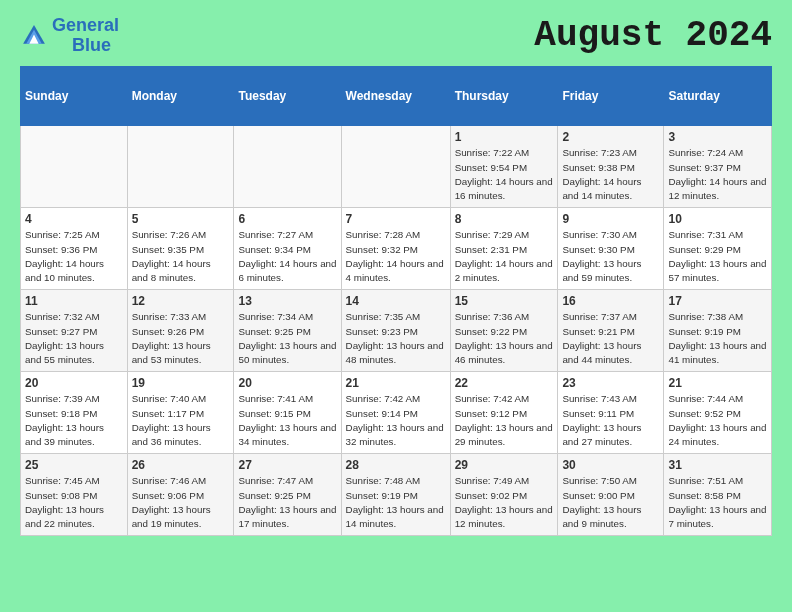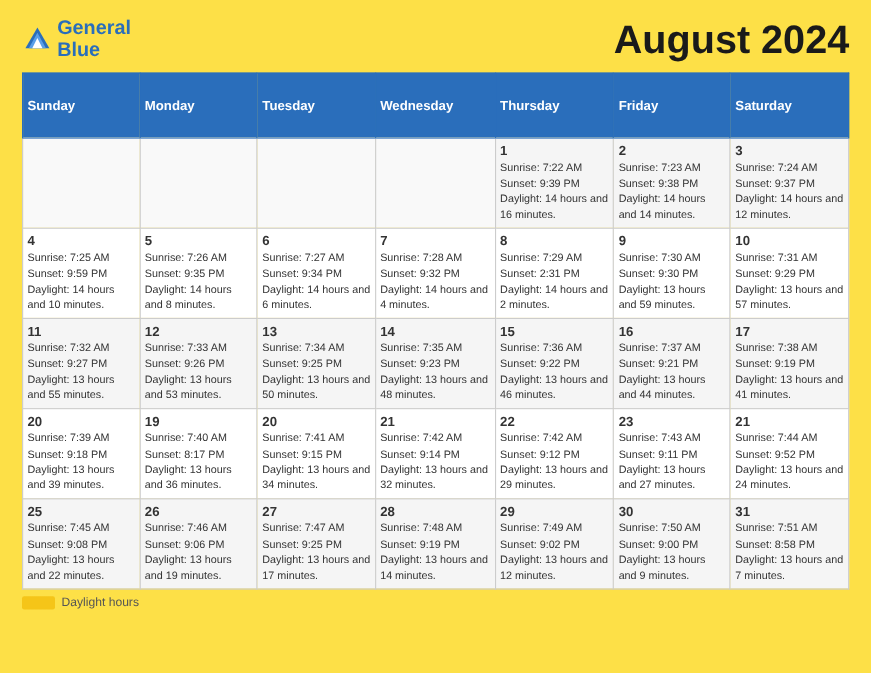--- a/index.html
+++ b/index.html
@@ -6,21 +6,21 @@
     body {
       font-family: Arial, sans-serif;
       background: #fff;
       width: 792px;
       height: 612px;
       overflow: hidden;
     }
     .page {
       width: 792px;
       height: 612px;
-      background: #fde047;
+      background: #86efac;
       padding: 16px 20px 10px 20px;
     }
     .header {
       display: flex;
       justify-content: space-between;
       align-items: flex-start;
       margin-bottom: 10px;
     }
     .logo {
       display: flex;
@@ -41,20 +41,21 @@
       height: 28px;
     }
     .title-area {
       text-align: right;
     }
     .month-title {
       font-size: 36px;
       font-weight: bold;
       color: #1a1a1a;
       line-height: 1.1;
+      font-family: Liberation Mono, monospace;
     }
     .location {
       font-size: 14px;
       color: #444;
     }
     .calendar {
       width: 100%;
       border-collapse: collapse;
       font-size: 10.5px;
     }
@@ -120,21 +121,21 @@
 <div class="page">
   <div class="header">
     <div class="logo">
       <svg class="logo-icon" viewBox="0 0 36 36">
         <polygon points="18,4 32,28 4,28" fill="#2a6ebb"></polygon>
         <polygon points="18,10 28,28 8,28" fill="#5a9fe8"></polygon>
         <polygon points="18,16 24,28 12,28" fill="#fff"></polygon>
       </svg>
       <div class="logo-text">
         <span>General</span><br>
-        <span style="color:#2a6ebb;">Blue</span>
+        <span style="color:#2a6ebb;margin-left:20px;">Blue</span>
       </div>
     </div>
     <div class="title-area">
       <div class="month-title">August 2024</div>
     </div>
   </div>
 
   <table class="calendar">
     <thead>
       <tr>
@@ -149,21 +150,21 @@
     </thead>
     <tbody id="calendar-body">
     <tr>
           <td class="empty-cell"></td>
           <td class="empty-cell"></td>
           <td class="empty-cell"></td>
           <td class="empty-cell"></td>
           <td>
             <span class="day-num">1</span>
             <div class="day-info">Sunrise: 7:22 AM
-Sunset: 9:39 PM
+Sunset: 9:54 PM
 Daylight: 14 hours
 and 16 minutes.</div>
           </td>
           <td>
             <span class="day-num">2</span>
             <div class="day-info">Sunrise: 7:23 AM
 Sunset: 9:38 PM
 Daylight: 14 hours
 and 14 minutes.</div>
           </td>
@@ -172,21 +173,21 @@
             <div class="day-info">Sunrise: 7:24 AM
 Sunset: 9:37 PM
 Daylight: 14 hours
 and 12 minutes.</div>
           </td>
         </tr>
         <tr>
           <td>
             <span class="day-num">4</span>
             <div class="day-info">Sunrise: 7:25 AM
-Sunset: 9:59 PM
+Sunset: 9:36 PM
 Daylight: 14 hours
 and 10 minutes.</div>
           </td>
           <td>
             <span class="day-num">5</span>
             <div class="day-info">Sunrise: 7:26 AM
 Sunset: 9:35 PM
 Daylight: 14 hours
 and 8 minutes.</div>
           </td>
@@ -281,21 +282,21 @@
           <td>
             <span class="day-num">20</span>
             <div class="day-info">Sunrise: 7:39 AM
 Sunset: 9:18 PM
 Daylight: 13 hours
 and 39 minutes.</div>
           </td>
           <td>
             <span class="day-num">19</span>
             <div class="day-info">Sunrise: 7:40 AM
-Sunset: 8:17 PM
+Sunset: 1:17 PM
 Daylight: 13 hours
 and 36 minutes.</div>
           </td>
           <td>
             <span class="day-num">20</span>
             <div class="day-info">Sunrise: 7:41 AM
 Sunset: 9:15 PM
 Daylight: 13 hours
 and 34 minutes.</div>
           </td>
@@ -375,17 +376,13 @@
             <span class="day-num">31</span>
             <div class="day-info">Sunrise: 7:51 AM
 Sunset: 8:58 PM
 Daylight: 13 hours
 and 7 minutes.</div>
           </td>
         </tr>
       </tbody>
   </table>
 
-  <div class="footer">
-    <span class="daylight-bar"></span>
-    <span>Daylight hours</span>
-  </div>
 </div>
 
 </body></html>

